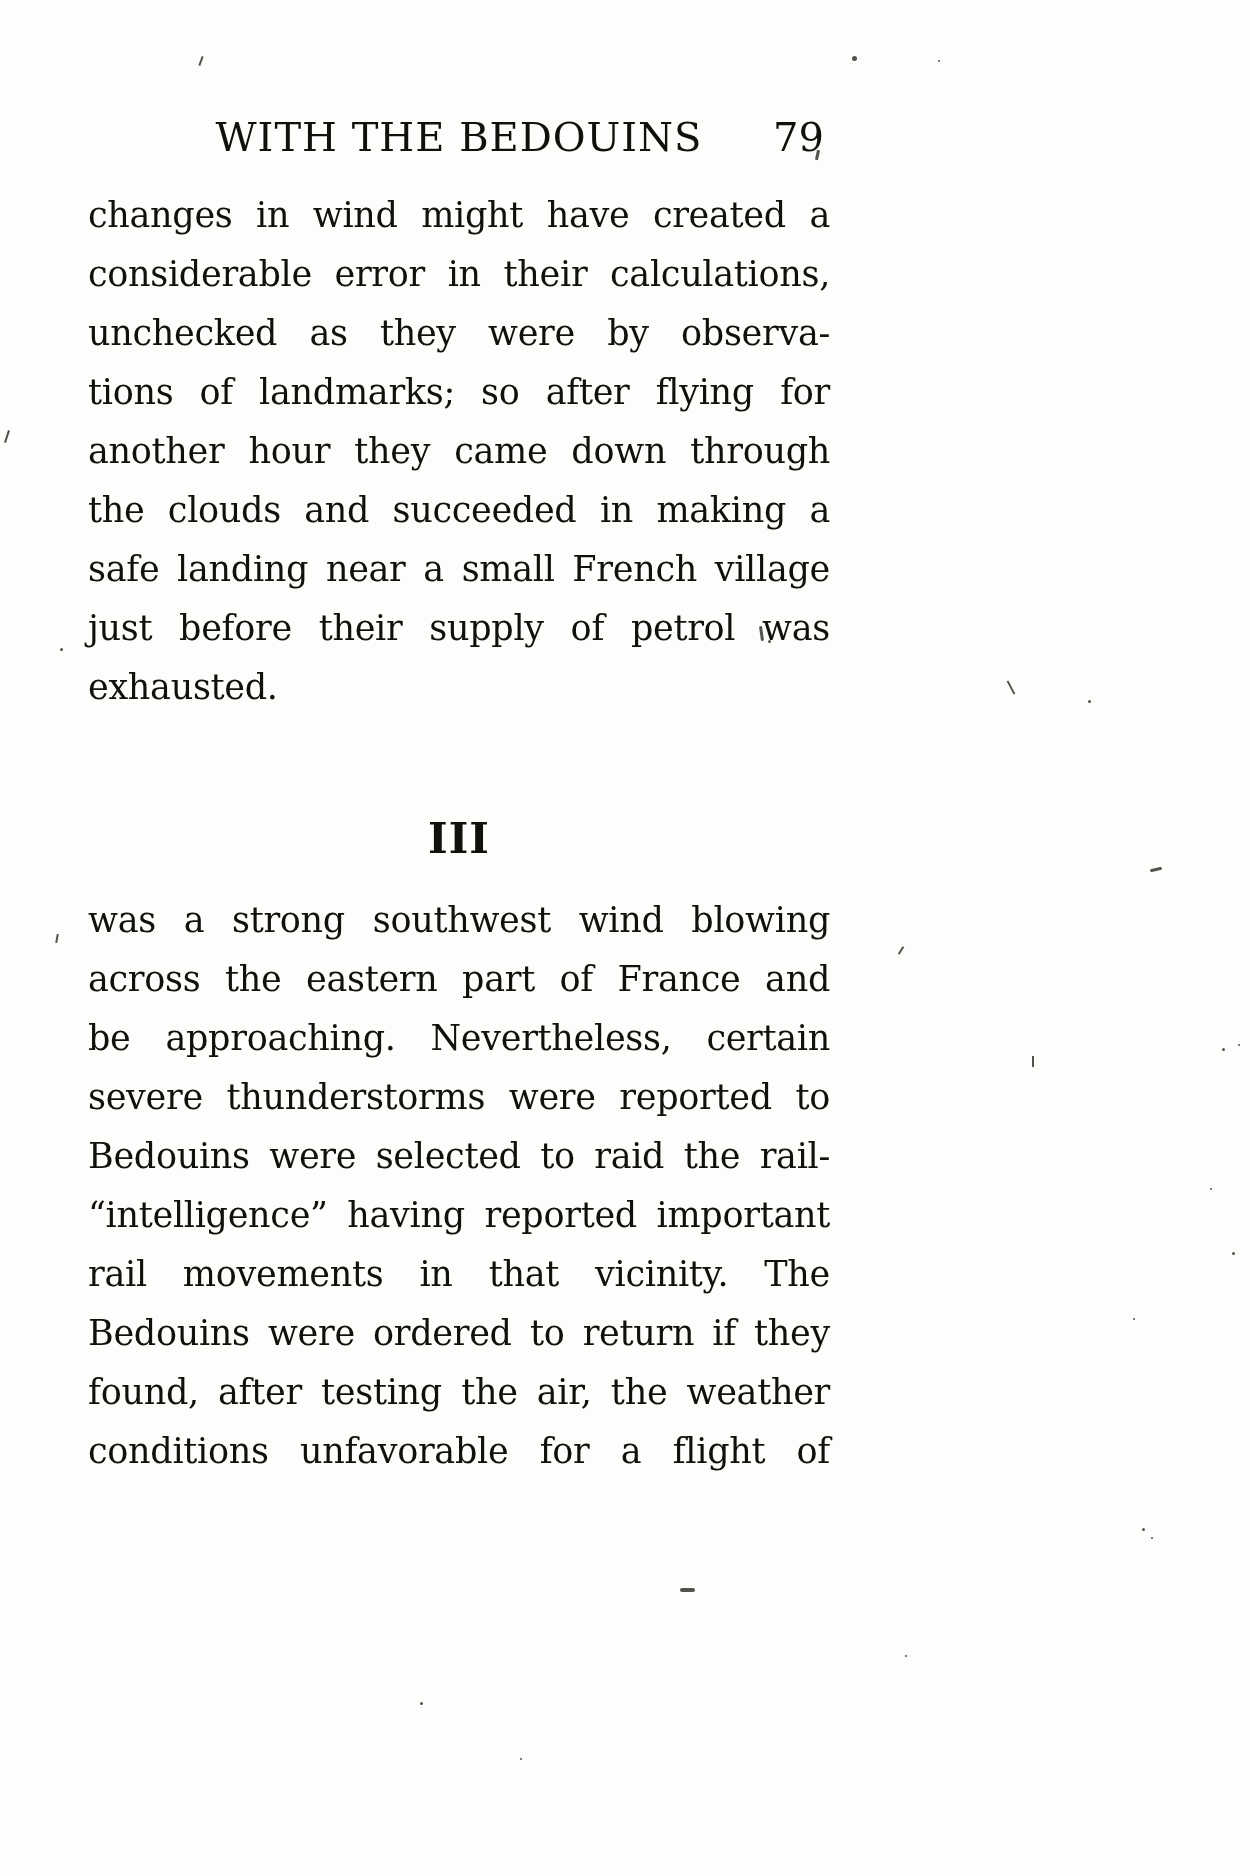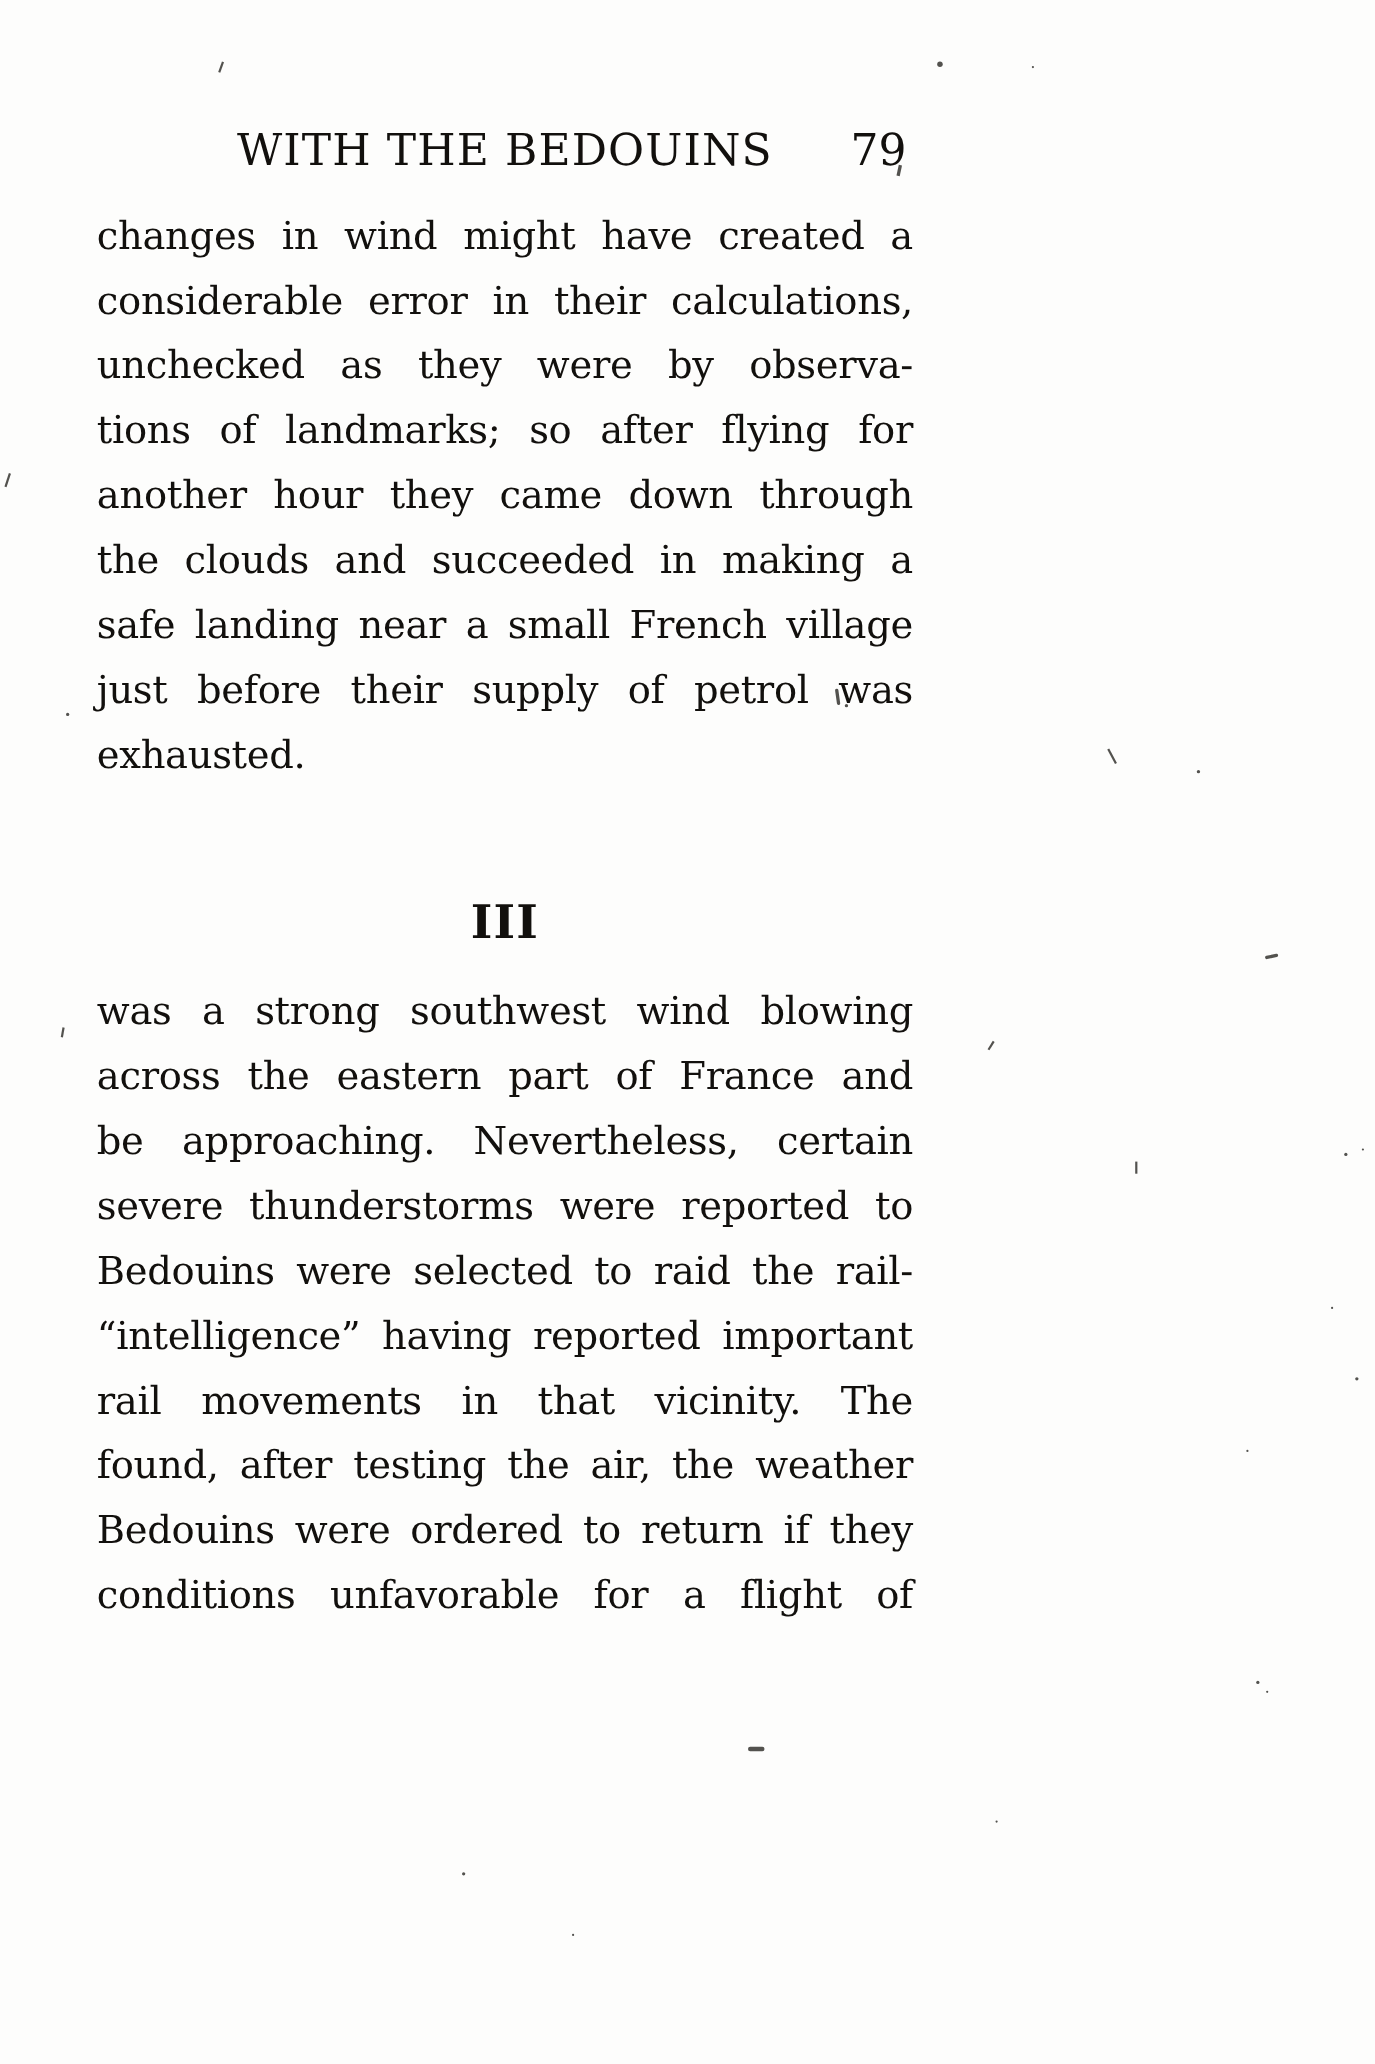--- a/index.html
+++ b/index.html
@@ -73,22 +73,22 @@
     <div class="hd3">III</div>
 
     <div class="para p2">
       <div class="line j">was a strong southwest wind blowing</div>
       <div class="line j">across the eastern part of France and</div>
       <div class="line j">be approaching. Nevertheless, certain</div>
       <div class="line j">severe thunderstorms were reported to</div>
       <div class="line j">Bedouins were selected to raid the rail-</div>
       <div class="line j">“intelligence” having reported important</div>
       <div class="line j">rail movements in that vicinity. The</div>
+      <div class="line j">Bedouins were ordered to return if they</div>
       <div class="line j">found, after testing the air, the weather</div>
-      <div class="line j">Bedouins were ordered to return if they</div>
       <div class="line j">conditions unfavorable for a flight of</div>
     </div>
 
   </div>
 
   <i class="spk" style="left:852px;top:56px;width:5px;height:5px;border-radius:50%;"></i>
   <i class="spk" style="left:816px;top:150px;width:3px;height:10px;transform:rotate(12deg);"></i>
   <i class="spk" style="left:200px;top:56px;width:2px;height:10px;transform:rotate(20deg);"></i>
   <i class="spk" style="left:6px;top:430px;width:2px;height:13px;transform:rotate(18deg);"></i>
   <i class="spk" style="left:60px;top:648px;width:3px;height:3px;border-radius:50%;"></i>

